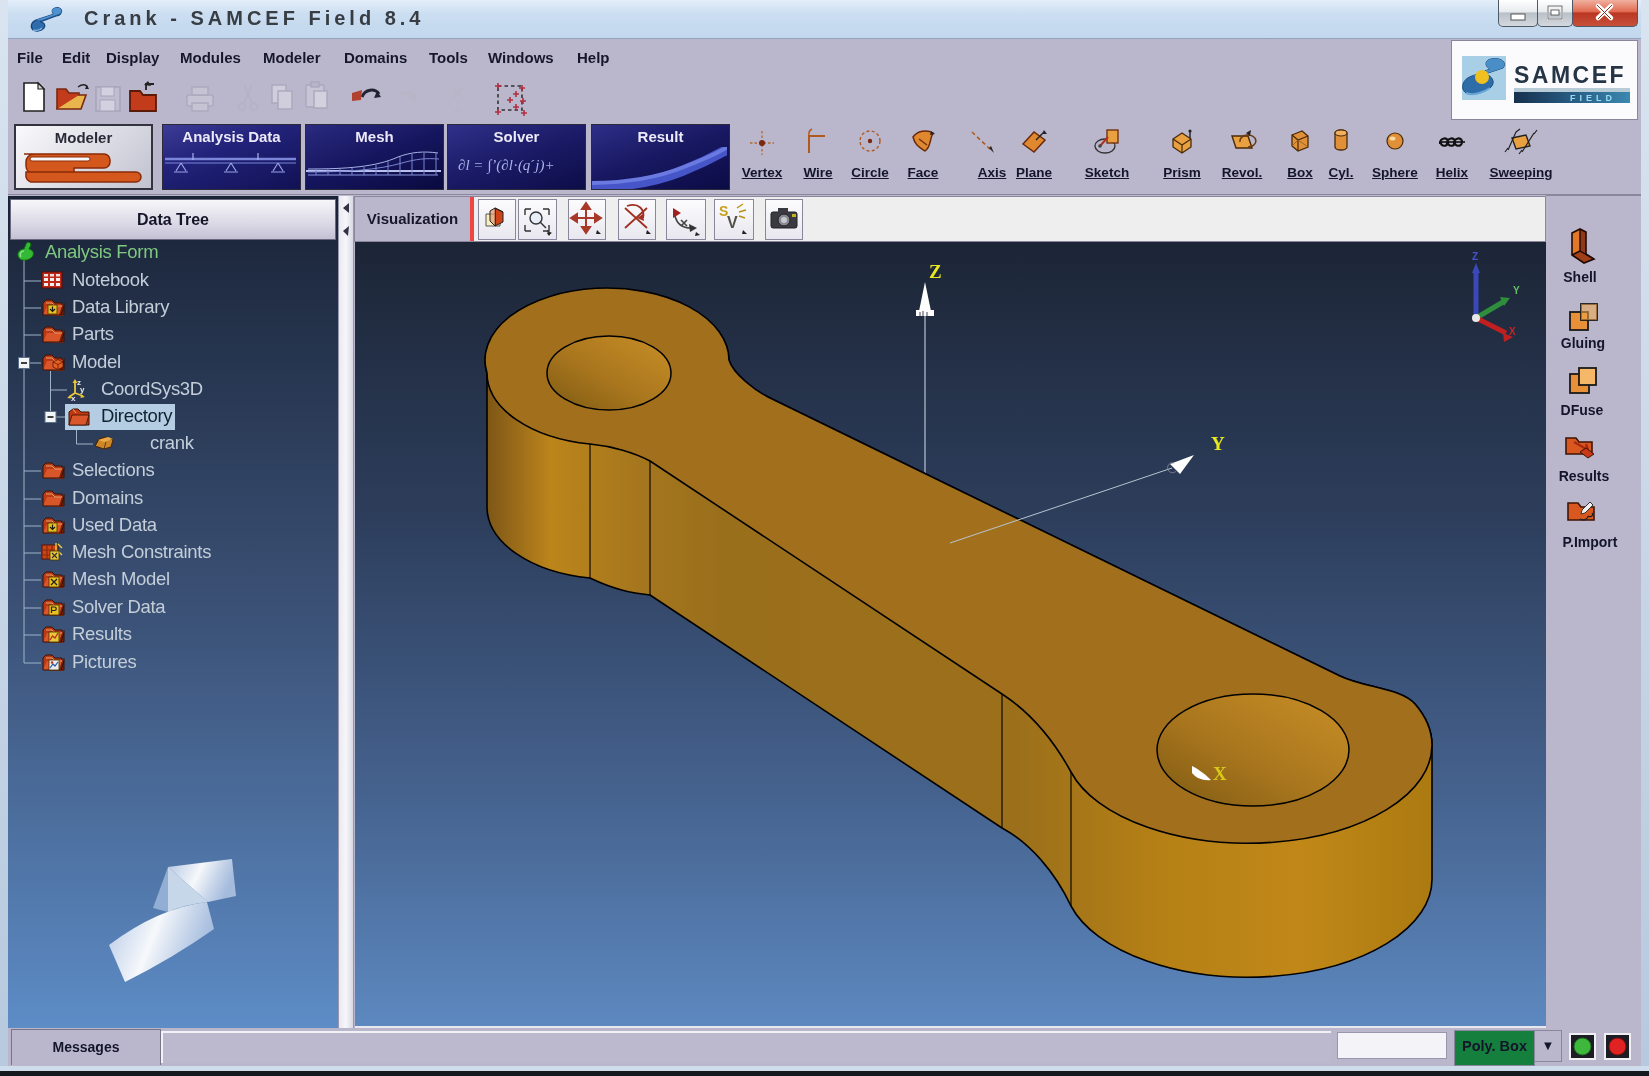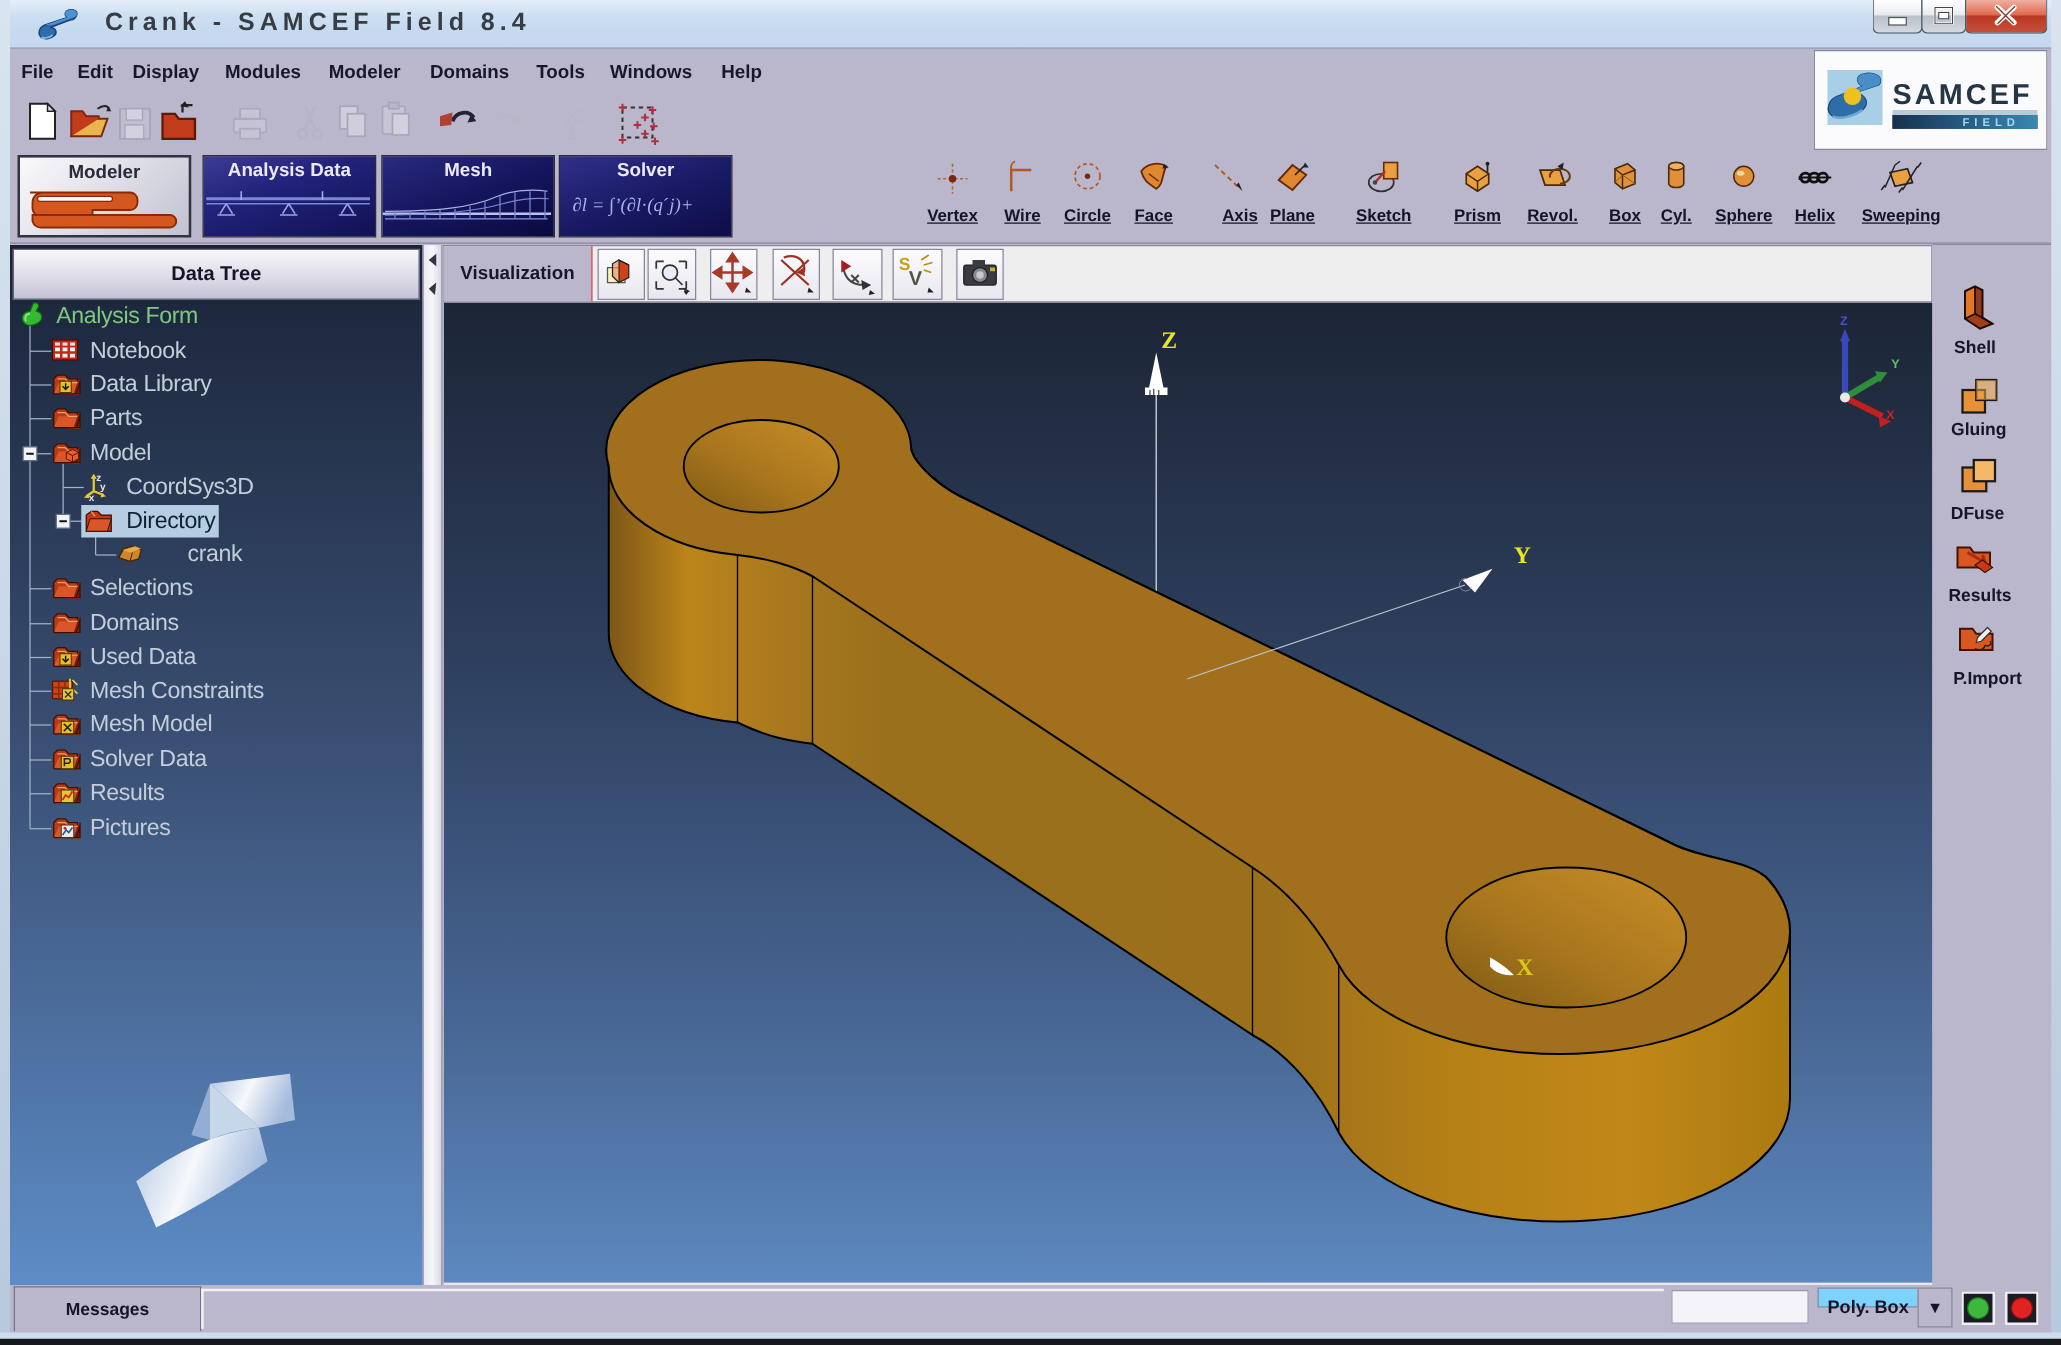--- a/index.html
+++ b/index.html
@@ -28,33 +28,33 @@
 .modtab .tlabel{position:absolute;top:3px;width:100%;text-align:center;font-size:15px;font-weight:bold;color:#eceaf8;letter-spacing:0px;}
 
 .geolabel{position:absolute;font-size:13.5px;font-weight:bold;color:#14142a;transform:translateX(-50%);text-decoration:underline;}
 
 #leftpanel{left:8px;top:196px;width:330px;height:832px;background:linear-gradient(#192336,#3b5176 50%,#5d8cc6);}
 #treehead{left:10px;top:199px;width:326px;height:41px;background:linear-gradient(#f7f7fa,#d6d4e2 70%,#c3c0d3);border:1px solid #6a6880;box-sizing:border-box;text-align:center;font-size:16px;font-weight:bold;color:#14142a;line-height:39px;}
 #splitter{left:338px;top:196px;width:16px;height:832px;background:linear-gradient(90deg,#e9e9f0,#f6f6fa 50%,#d8d8e4);border-left:1px solid #9a97ac;border-right:1px solid #9a97ac;box-sizing:border-box;}
 .treetext{position:absolute;font-size:18.5px;letter-spacing:-0.3px;color:#c3ced9;white-space:nowrap;}
 
 #vistoolbar{left:354px;top:196px;width:1192px;height:46px;background:#eeeeef;border:1px solid #8a879c;box-sizing:border-box;}
-#vistab{left:355px;top:197px;width:119px;height:44px;background:#bab7cc;border-right:1px solid #ef4444;box-sizing:border-box;text-align:center;font-size:15px;font-weight:bold;color:#17172b;line-height:44px;}
+#vistab{left:355px;top:197px;width:119px;height:44px;background:#bab7cc;border-right:4px solid #ef4444;box-sizing:border-box;text-align:center;font-size:15px;font-weight:bold;color:#17172b;line-height:44px;}
 .visbtn{position:absolute;top:199px;width:38px;height:41px;background:linear-gradient(#fcfcfe,#e8e7ef);border:1px solid #8a879c;box-sizing:border-box;}
 
 #viewport{left:355px;top:242px;width:1191px;height:784px;border-bottom:2px solid #e8e8ee;box-sizing:content-box;}
 
 #rightpanel{left:1546px;top:195px;width:95px;height:833px;background:#bab7cc;border-top:1px solid #8a879c;box-sizing:border-box;}
 .rplabel{position:absolute;font-size:14px;font-weight:bold;color:#14142a;transform:translateX(-50%);}
 
 #statusbar{left:8px;top:1028px;width:1633px;height:40px;background:#bab7cc;}
 #msgtab{left:11px;top:1029px;width:150px;height:36px;background:#bab7cc;border:1px solid #77748a;border-bottom:none;box-sizing:border-box;text-align:center;font-size:14px;font-weight:bold;color:#14142a;line-height:34px;}
 #msgfield{left:161px;top:1031px;width:1170px;height:32px;background:#bcb9ce;border-top:2px solid #f2f1f6;border-left:2px solid #f2f1f6;box-sizing:border-box;}
 #whitefield{left:1337px;top:1032px;width:110px;height:27px;background:#f4f3f7;border:1px solid #9a97ac;box-sizing:border-box;}
-#polybox{left:1454px;top:1030px;width:81px;height:16px;background:#7dd3fc;border:1px solid #8a879c;box-sizing:border-box;text-align:center;font-size:14.5px;font-weight:bold;color:#14142a;line-height:30px;}
+#polybox{left:1454px;top:1030px;width:81px;height:36px;background:#15803d;border:1px solid #8a879c;box-sizing:border-box;text-align:center;font-size:14.5px;font-weight:bold;color:#14142a;line-height:30px;}
 #polyarrow{left:1534px;top:1030px;width:28px;height:32px;background:#bab7cc;border:1px solid #8a879c;box-sizing:border-box;text-align:center;color:#14142a;font-size:13px;line-height:30px;}
 .sqbtn{position:absolute;top:1033px;width:27px;height:27px;background:#1c1c24;border:2px solid #f0eff4;box-sizing:border-box;}
 .sqbtn svg{display:block;}
 </style>
 </head>
 <body>
 
 <div class="abs" id="titlebar"></div>
 <div class="abs" id="title-text">Crank - SAMCEF Field 8.4</div>
 <div class="abs winbtn" id="btn-min"><svg width="38" height="25">
@@ -213,20 +213,27 @@
         </g>
       <path d="M2 23 C 40 23 72 21 96 14 C 110 10 120 9 133 10" stroke="#7b86d0"></path>
     </svg>
   </div>
 
   <div class="modtab" style="left:439px;background:linear-gradient(160deg,#30308a 0%,#1a1a66 50%,#0d0d48 100%);">
     <div class="tlabel">Solver</div>
     <div style="position:absolute;top:32px;left:10px;font-size:15px;color:#aab2e8;font-family:'Liberation Serif',serif;font-style:italic;">∂l = ∫ʼ(∂l·(qˊj)+</div>
   </div>
 
+  <div class="modtab" style="left:583px;background:linear-gradient(160deg,#2e2e88 0%,#191964 45%,#0b0b44 100%);">
+    <div class="tlabel">Result</div>
+    <svg width="135" height="42" style="position:absolute;top:22px;left:0" fill="none">
+      <path d="M-4 40 C 30 40 60 36 90 24 C 108 17 122 10 136 2" stroke="#4656c8" stroke-width="10"></path>
+      <path d="M-4 36 C 30 36 62 32 92 20 C 108 14 122 8 136 0" stroke="#6a7ae0" stroke-width="4"></path>
+    </svg>
+  </div>
 
   <span class="geolabel" style="left:754px;top:46px">Vertex</span>
   <span class="geolabel" style="left:810px;top:46px">Wire</span>
   <span class="geolabel" style="left:862px;top:46px">Circle</span>
   <span class="geolabel" style="left:915px;top:46px">Face</span>
   <span class="geolabel" style="left:984px;top:46px">Axis</span>
   <span class="geolabel" style="left:1026px;top:46px">Plane</span>
   <span class="geolabel" style="left:1099px;top:46px">Sketch</span>
   <span class="geolabel" style="left:1174px;top:46px">Prism</span>
   <span class="geolabel" style="left:1234px;top:46px">Revol.</span>

